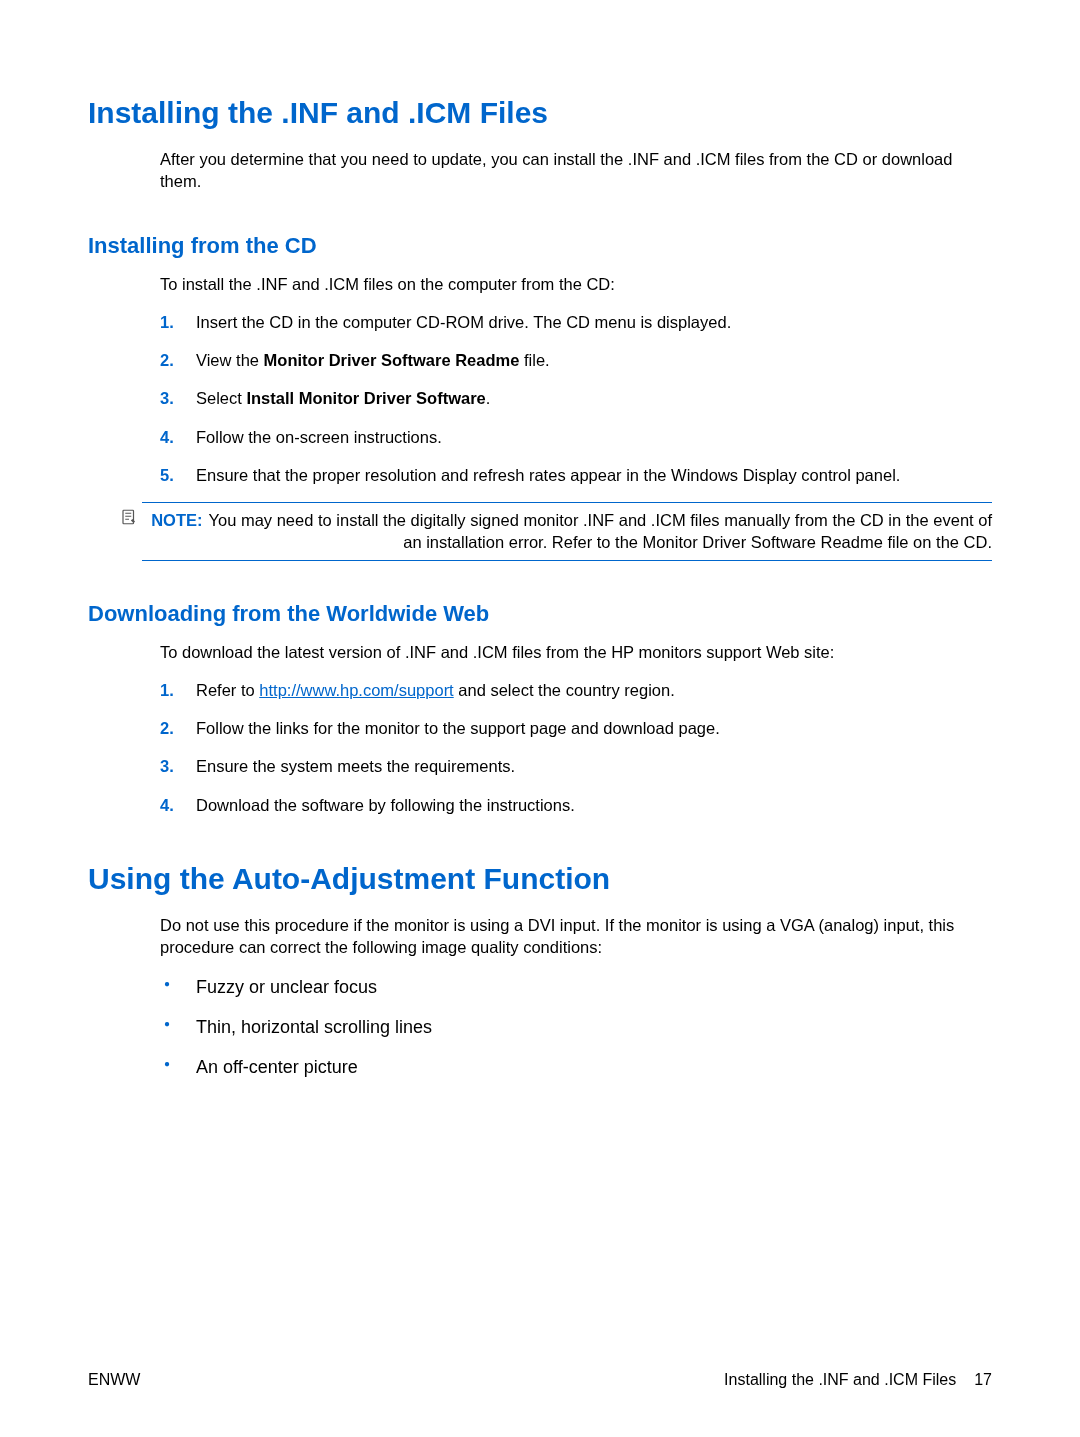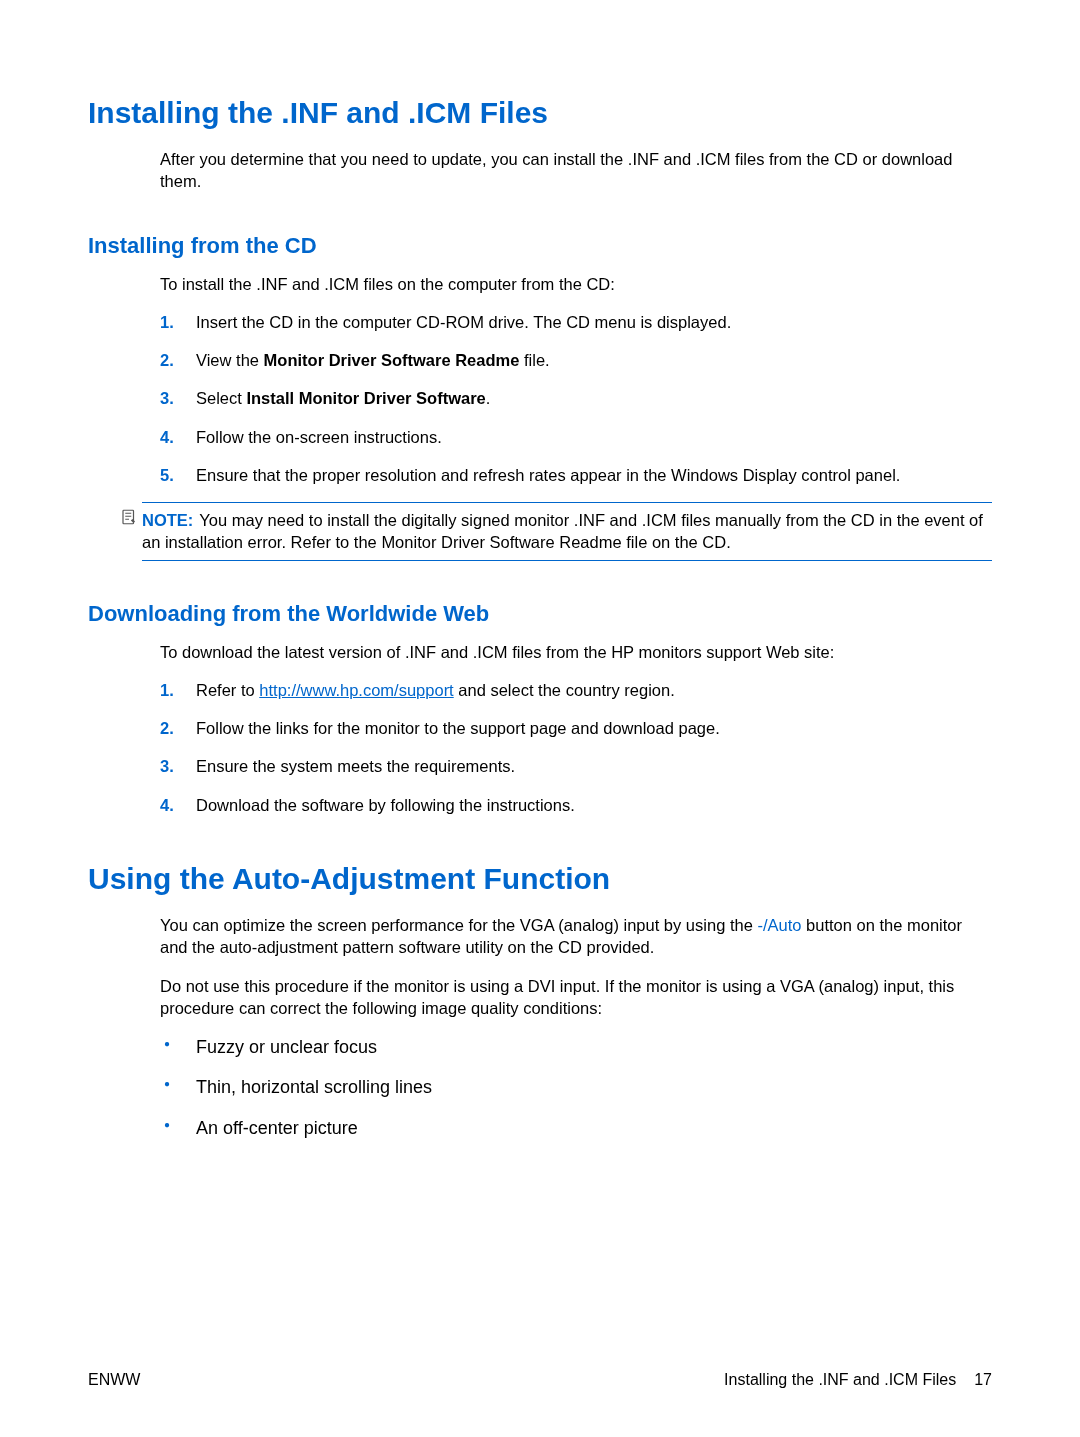--- a/index.html
+++ b/index.html
@@ -57,20 +57,21 @@
     }
     .bold { font-weight: bold; }
     .note-block {
       margin: 4px 0 24px 54px;
       border-top: 1px solid #0066cc;
       border-bottom: 1px solid #0066cc;
       padding: 6px 0 6px 0;
       position: relative;
       font-size: 16.5px;
       line-height: 1.35;
+      text-align: right;
     }
     .note-icon {
       position: absolute;
       left: -22px;
       top: 5px;
       width: 18px;
       height: 18px;
       color: #555;
     }
     .note-label {
@@ -185,23 +186,20 @@
     <li>
       <span class="num">4.</span>
       <span>Download the software by following the instructions.</span>
     </li>
   </ol>
 
   <div class="sect-gap-big"></div>
 
   <h1 class="h1">Using the Auto-Adjustment Function</h1>
 
-  <p class="body-text">
-    <span>You can optimize the screen performance for the VGA (analog) input by using the </span><span class="accent-inline">-/Auto</span><span> button on the monitor and the auto-adjustment pattern software utility on the CD provided.</span>
-  </p>
 
   <p class="body-text">Do not use this procedure if the monitor is using a DVI input. If the monitor is using a VGA (analog) input, this procedure can correct the following image quality conditions:</p>
 
   <ul class="bullets">
     <li><span>Fuzzy or unclear focus</span></li>
     <li><span>Thin, horizontal scrolling lines</span></li>
     <li><span>An off-center picture</span></li>
   </ul>
 
 </div>

